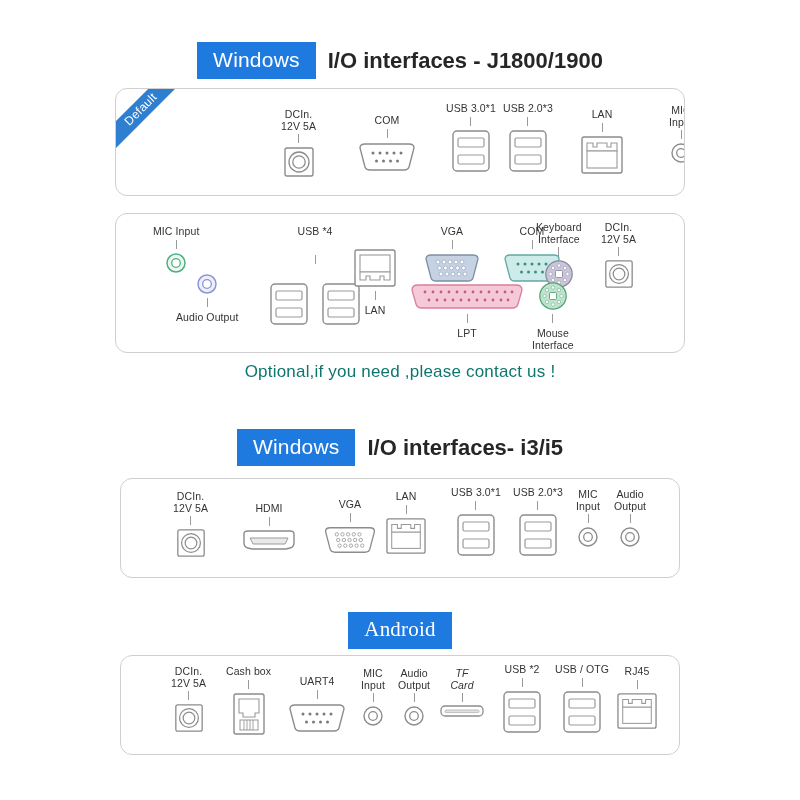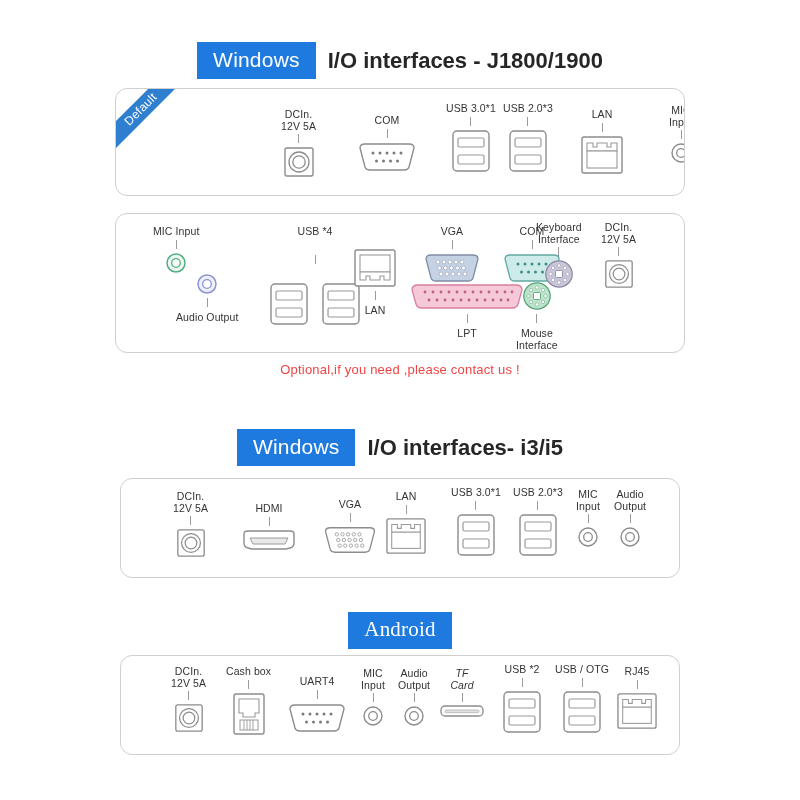--- a/index.html
+++ b/index.html
@@ -35,21 +35,21 @@
   .port{position:absolute;display:flex;flex-direction:column;align-items:center;}
   .port .cap{
     font-size:10.5px;line-height:11.5px;text-align:center;color:#333;
     white-space:pre-line;letter-spacing:.1px;
   }
   .port .cap.below{margin-top:3px;}
   .tick{width:1px;height:9px;background:#9a9a9a;margin:2px 0 2px 0;}
 
   .optional-note{
     position:absolute;width:100%;text-align:center;
-    color:#ef4444;font-size:13px;letter-spacing:.2px;
+    color:#0f766e;font-size:17px;letter-spacing:.2px;
   }
 
   svg{display:block;overflow:visible;}
 </style>
 </head>
 <body>
 
 <div class="page">
 
   <div class="heading" style="position:absolute;left:0;top:42px;width:800px;">
@@ -269,21 +269,21 @@
             <circle cx="24.5" cy="16" r="1.7"></circle>
             <circle cx="22" cy="22" r="1.7"></circle>
           <circle cx="16" cy="24.5" r="1.7"></circle>
             <circle cx="10" cy="22" r="1.7"></circle>
             <circle cx="7.5" cy="16" r="1.7"></circle>
             <circle cx="10" cy="10" r="1.7"></circle>
         </g>
       </svg>
     </div>
 
-    <div class="port" style="left:400px;top:66px;">
+    <div class="port" style="left:416px;top:66px;">
       <svg width="32" height="32" viewBox="0 0 32 32">
         <circle cx="16" cy="16" r="13.2" fill="#bfe4cd" stroke="#57a377" stroke-width="1.3"></circle>
         <rect x="12.5" y="12.5" width="7" height="7" rx="1" fill="#fff" stroke="#57a377" stroke-width=".9"></rect>
         <g fill="#fff" stroke="#57a377" stroke-width=".5">
           <circle cx="16" cy="7.5" r="1.7"></circle>
             <circle cx="22" cy="10" r="1.7"></circle>
             <circle cx="24.5" cy="16" r="1.7"></circle>
             <circle cx="22" cy="22" r="1.7"></circle>
           <circle cx="16" cy="24.5" r="1.7"></circle>
             <circle cx="10" cy="22" r="1.7"></circle>

